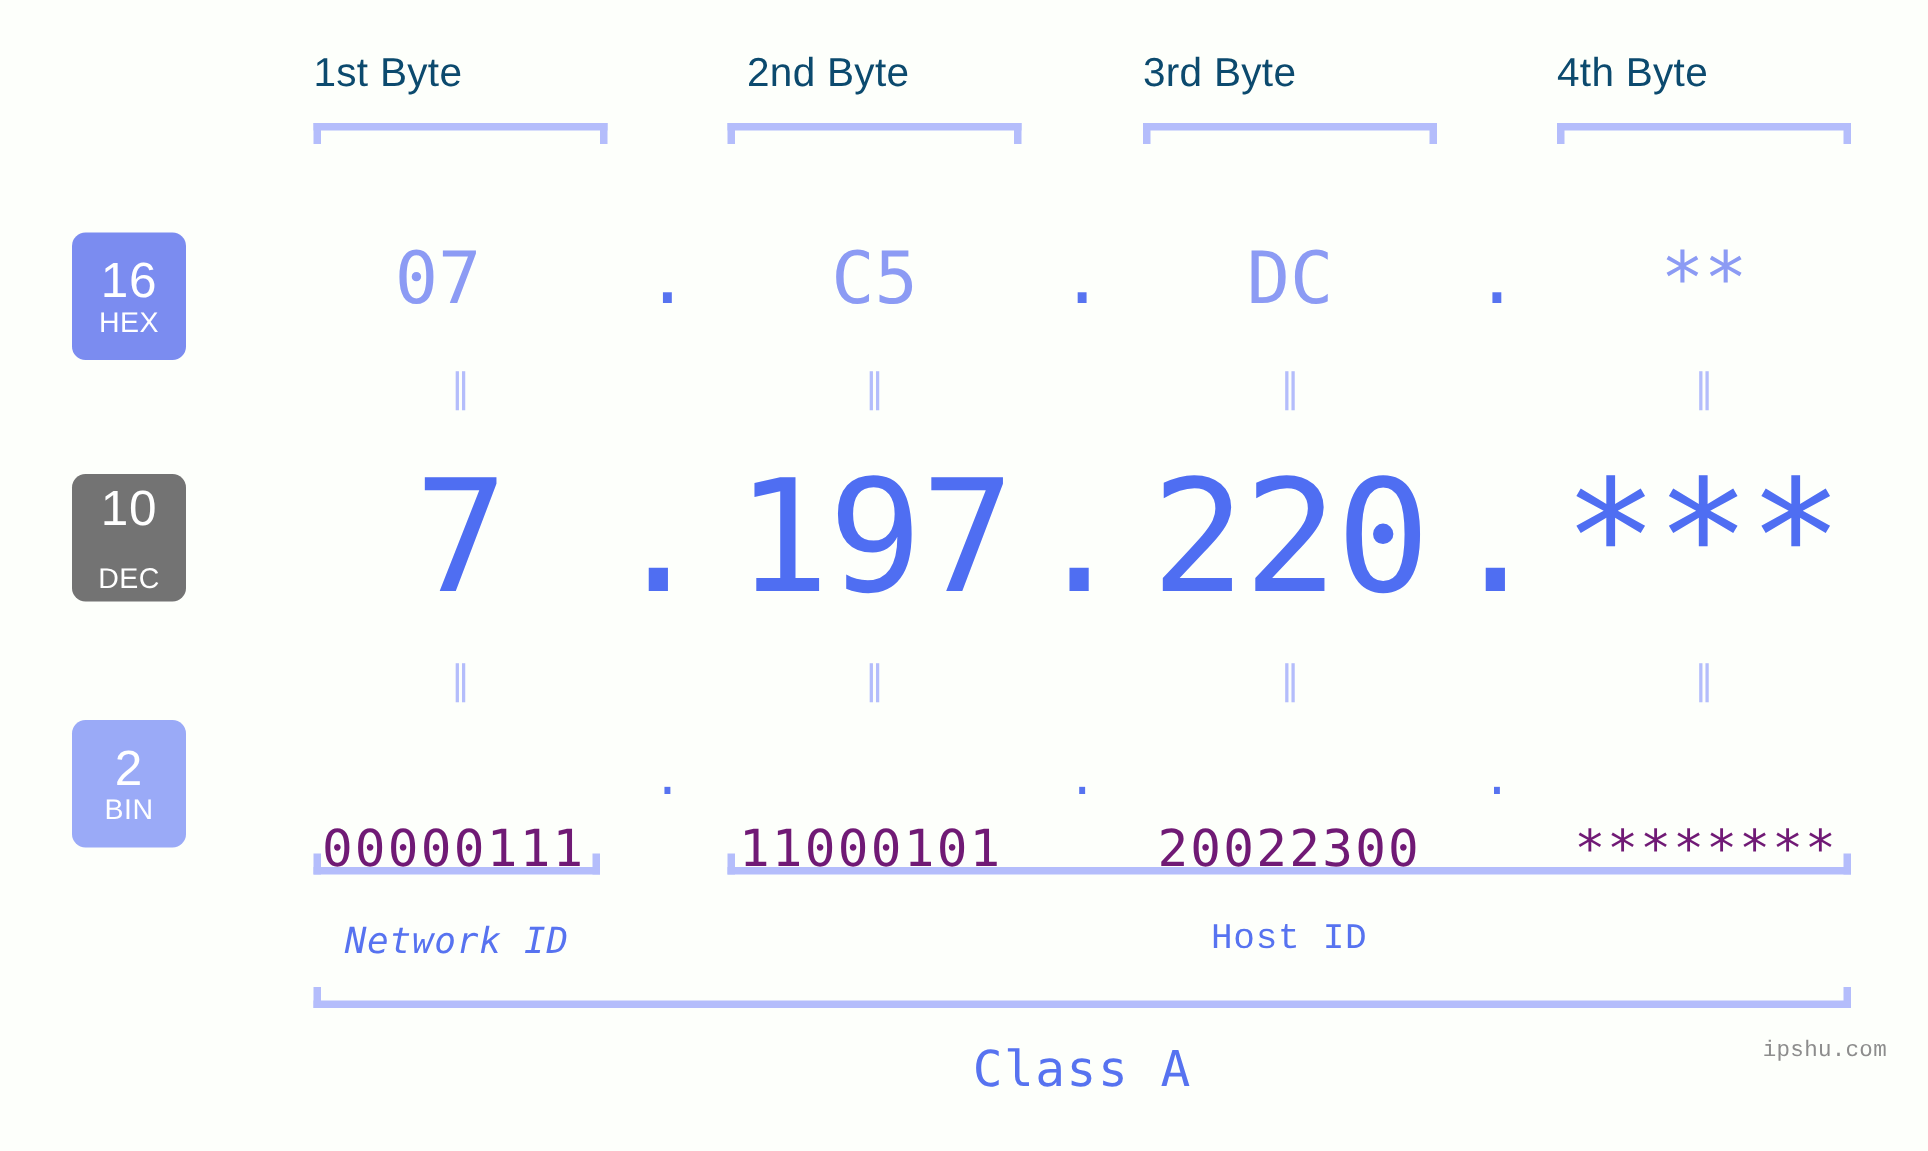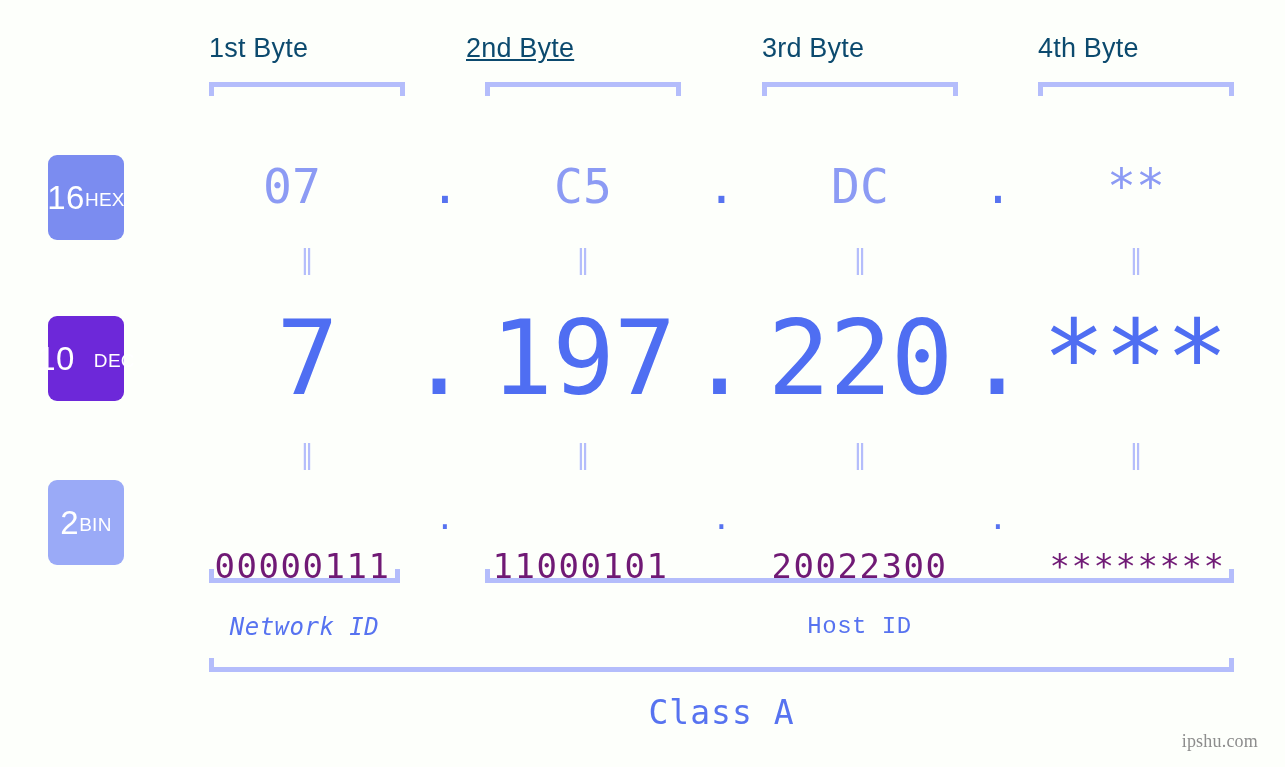--- a/index.html
+++ b/index.html
@@ -52,38 +52,38 @@
   }
 
   
   .base-badge {
     position: absolute;
     left: 48px;
     width: 76px;
     border-radius: 9px;
     color: #ffffff;
     display: flex;
-    flex-direction: row;
+    flex-direction: column;
     align-items: center;
     justify-content: center;
     line-height: 1;
   }
   .base-badge .bnum {
     font-size: 33px;
     font-weight: 400;
     letter-spacing: 0.5px;
   }
   .base-badge .bname {
     font-size: 19px;
     font-weight: 400;
     margin-top: 3px;
     letter-spacing: 0.3px;
   }
   #badge-hex { top: 155px; height: 85px; background: #7b8cf0; }
-  #badge-dec { top: 316px; height: 85px; background: #6d28d9; gap: 19px; }
+  #badge-dec { top: 316px; height: 85px; background: #737373; gap: 19px; }
   #badge-bin { top: 480px; height: 85px; background: #9aaaf7; }
 
   
   .val {
     position: absolute;
     font-family: "DejaVu Sans Mono", monospace;
     white-space: nowrap;
     text-align: center;
   }
 
@@ -157,34 +157,34 @@
     font-size: 33px;
     color: #5773f0;
     text-align: center;
     white-space: nowrap;
     letter-spacing: 1px;
   }
 
   .watermark {
     position: absolute;
     right: 27px;
-    top: 731px;
-    font-family: Liberation Serif, serif;
-    font-size: 18px;
+    top: 692px;
+    font-family: Liberation Mono, monospace;
+    font-size: 15px;
     color: #8d8d8d;
     letter-spacing: 0.2px;
   }
 </style>
 </head>
 <body>
 
 <div id="stage">
 
   <div class="byte-label" style="left:209px; width:196px;">1st Byte</div>
-  <div class="byte-label" style="left:466px; width:196px;text-decoration:underline;">2nd Byte</div>
+  <div class="byte-label" style="left:498px; width:196px;">2nd Byte</div>
   <div class="byte-label" style="left:762px; width:196px;">3rd Byte</div>
   <div class="byte-label" style="left:1038px; width:196px;">4th Byte</div>
 
   <div class="bracket-down" style="left:209px; top:82px; width:196px;"></div>
   <div class="bracket-down" style="left:485px; top:82px; width:196px;"></div>
   <div class="bracket-down" style="left:762px; top:82px; width:196px;"></div>
   <div class="bracket-down" style="left:1038px; top:82px; width:196px;"></div>
 
   <div class="base-badge" id="badge-hex">
     <span class="bnum">16</span>

